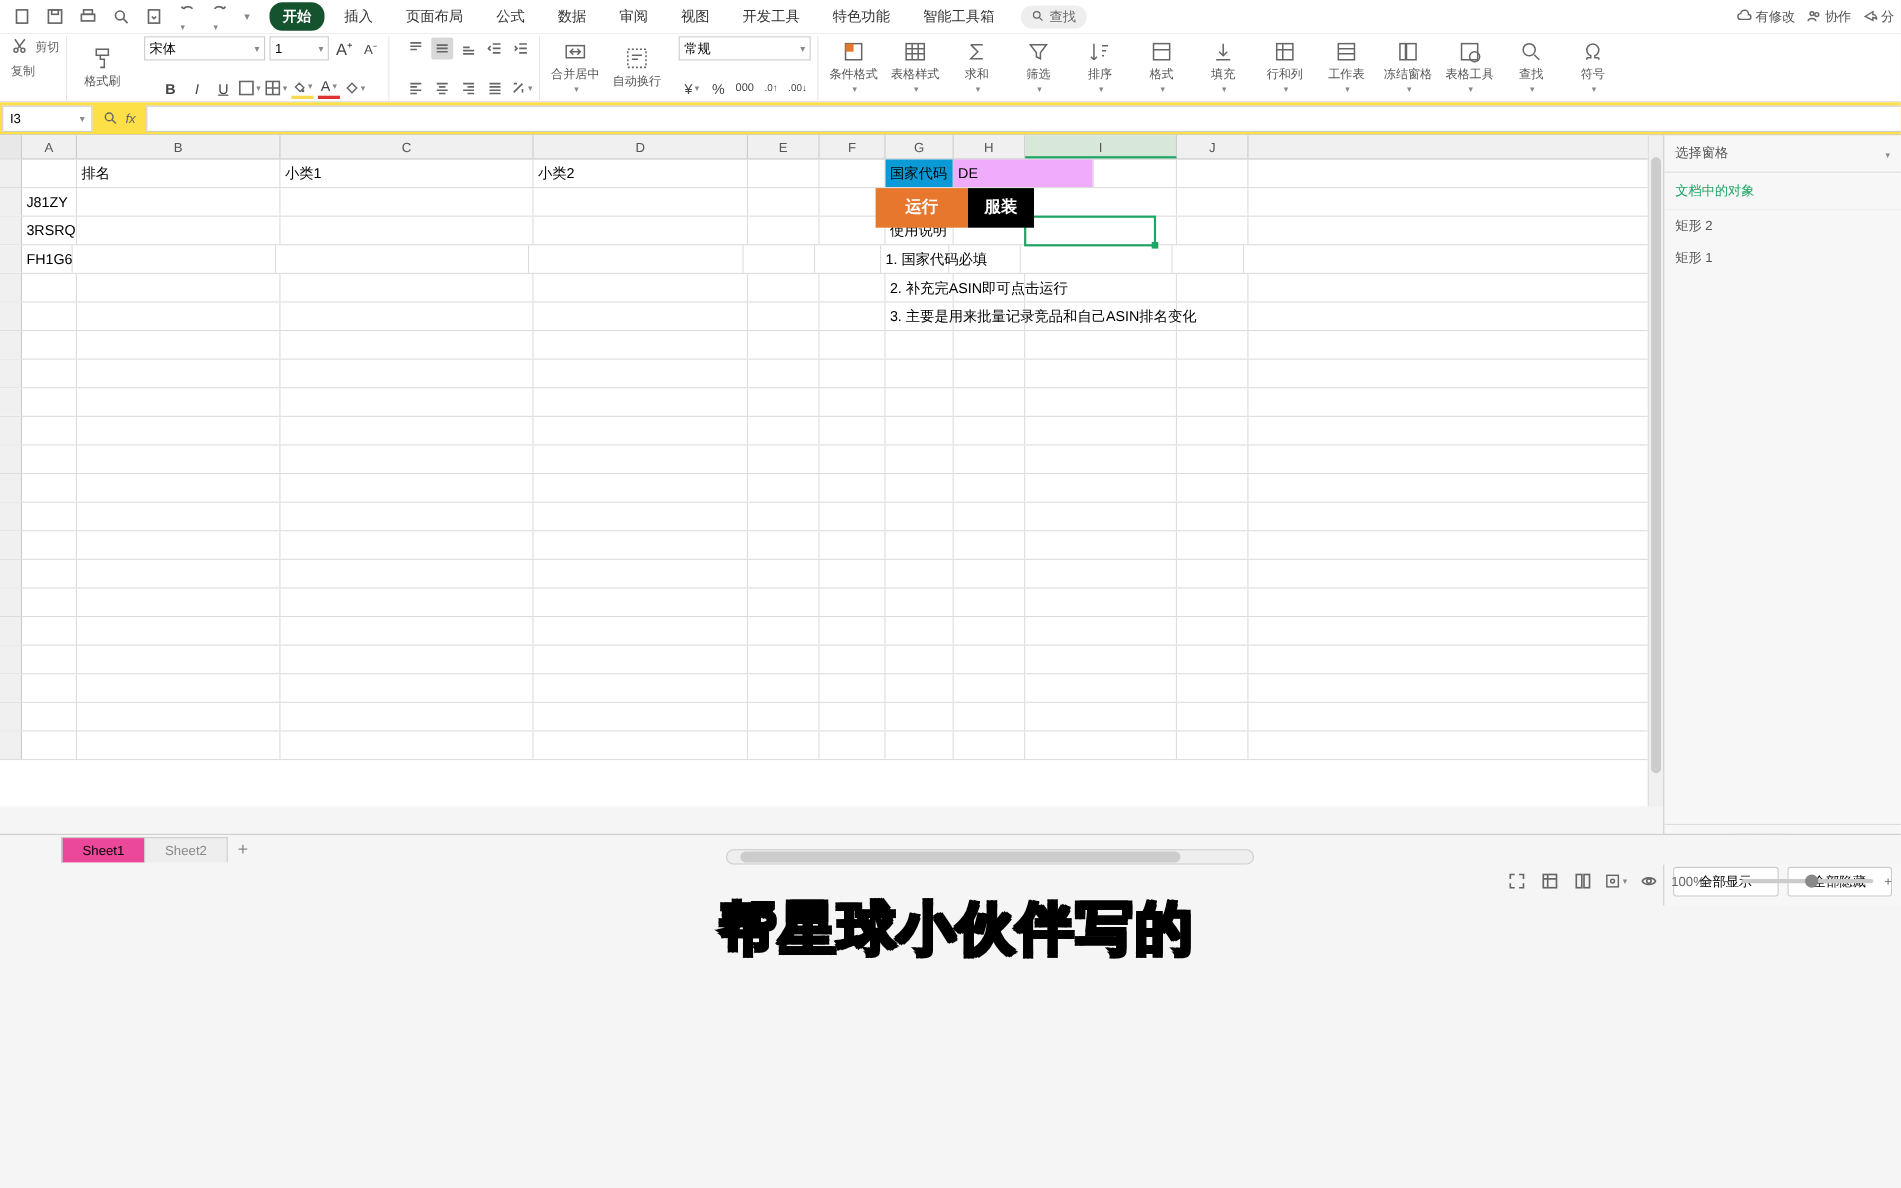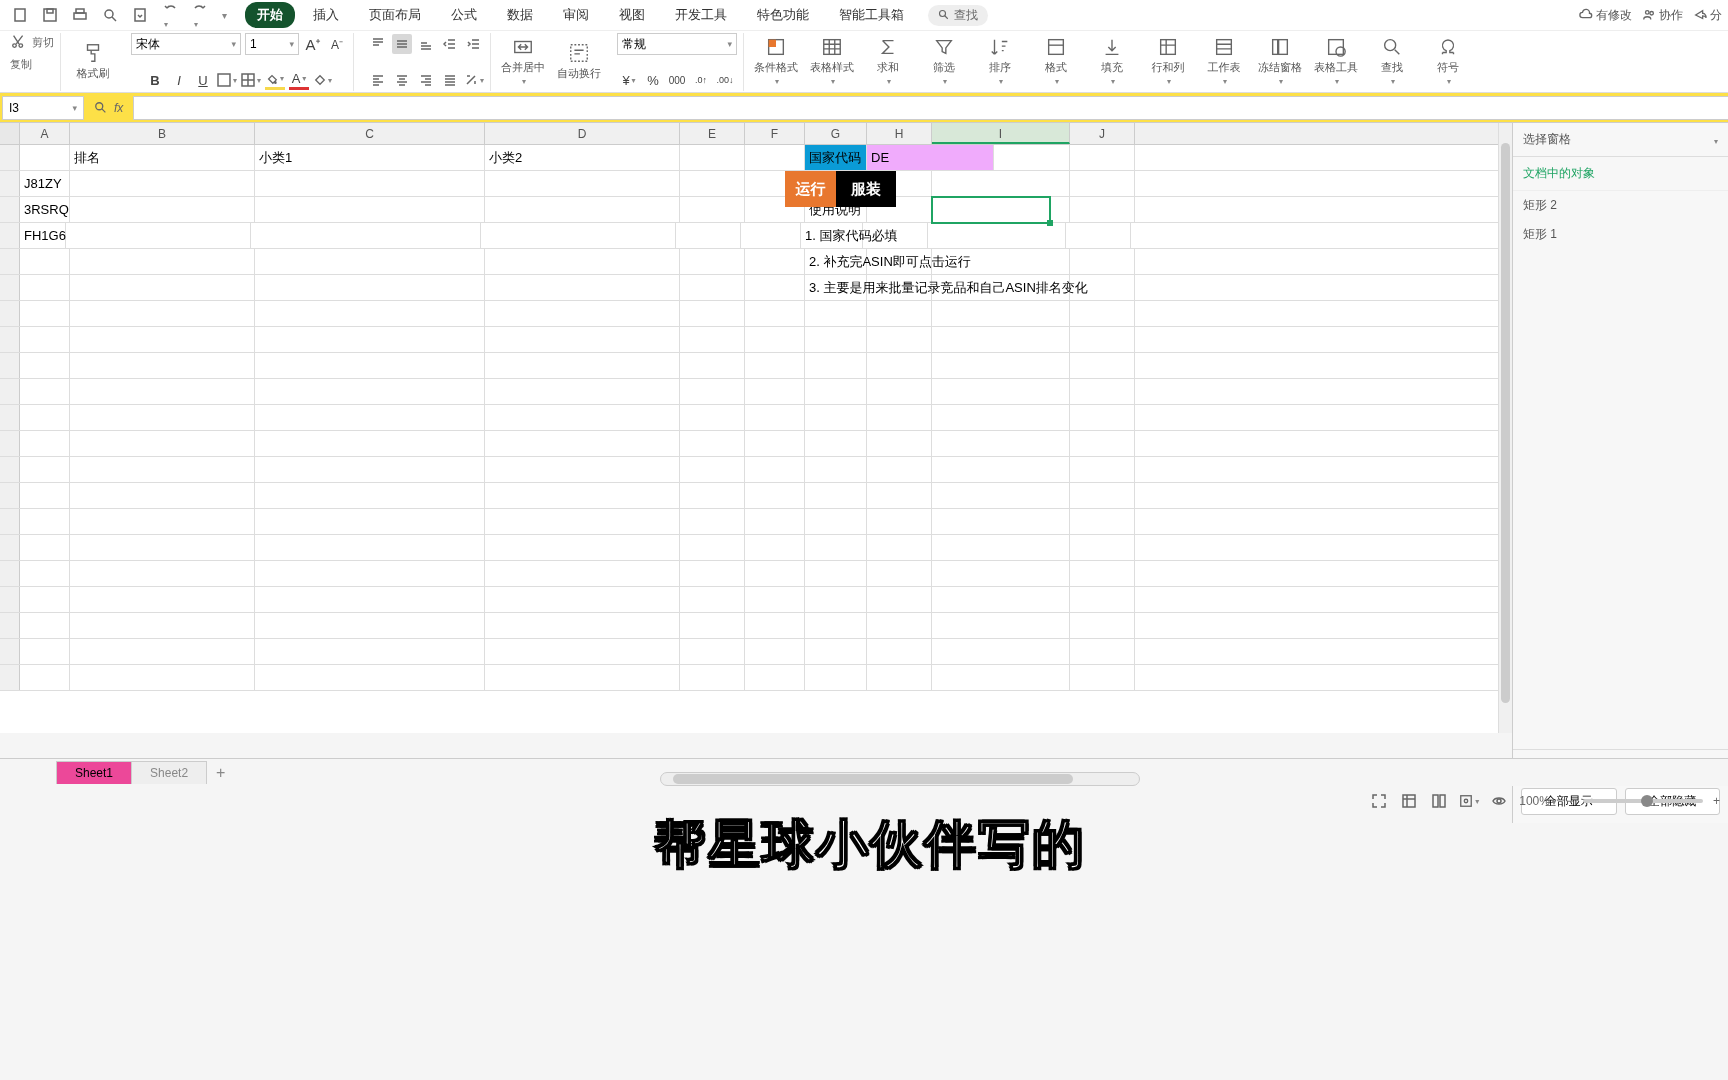--- a/index.html
+++ b/index.html
@@ -82,21 +82,21 @@
 .hscroll { position:absolute; bottom:294px; left:660px; width:480px; height:14px; background:#eee; border:1px solid #ccc; border-radius:7px; }
 .hscroll .thumb { position:absolute; left:12px; top:1px; width:400px; height:10px; background:#ccc; border-radius:6px; }
 
 
 .status { position:absolute; bottom:266px; right:8px; height:26px; display:flex; align-items:center; gap:10px; font-size:12px; color:#666; }
 .status .ico { width:20px; height:20px; display:flex; align-items:center; justify-content:center; }
 .zoom-track { width:120px; height:4px; background:#ccc; position:relative; border-radius:2px; }
 .zoom-track .dot { position:absolute; left:58px; top:-4px; width:12px; height:12px; border-radius:50%; background:#888; }
 
 
-.subtitle { position:absolute; left:0; right:0; bottom:200px; text-align:center; font-size:52px; font-weight:400; color:#fff; -webkit-text-stroke:3px #000; text-shadow:2px 2px 0 #000,-2px -2px 0 #000,2px -2px 0 #000,-2px 2px 0 #000; letter-spacing:2px;padding-left:12px; }
+.subtitle { position:absolute; left:0; right:0; bottom:200px; text-align:center; font-size:52px; font-weight:700; color:#fff; -webkit-text-stroke:3px #000; text-shadow:2px 2px 0 #000,-2px -2px 0 #000,2px -2px 0 #000,-2px 2px 0 #000; letter-spacing:2px;padding-left:12px; }
 
 
 .vscroll { position:absolute; right:216px; top:0; width:14px; height:610px; background:#f0f0f0; border-left:1px solid #ddd; }
 .vscroll .thumb { position:absolute; top:20px; left:2px; width:9px; height:560px; background:#ccc; border-radius:5px; }
 
 svg { stroke:#666; stroke-width:1.5; fill:none; }
 </style>
 </head>
 <body>
 
@@ -724,21 +724,21 @@
           <div class="cell" style="width: 65px;"></div>
           <div class="cell" style="width: 60px;"></div>
           <div class="cell" style="width: 62px;"></div>
           <div class="cell" style="width: 65px;"></div>
           <div class="cell" style="width: 138px;"></div>
           <div class="cell" style="width: 65px;"></div>
         </div>
       </div>
 
     <div style="position:absolute; left:785px; top:48px; display:flex; z-index:10;">
-      <div class="btn-orange" style="width:51px;">运行</div>
+      <div class="btn-orange" style="width:84px;margin-left:11px;">运行</div>
       <div class="btn-black" style="width:60px;">服装</div>
     </div>
 
     <div class="selcell" style="position:absolute; left:932px; top:74px; width:118px; height:26px;"></div>
   </div>
 
   <div class="vscroll">
       <div class="thumb"></div>
     </div>
 

